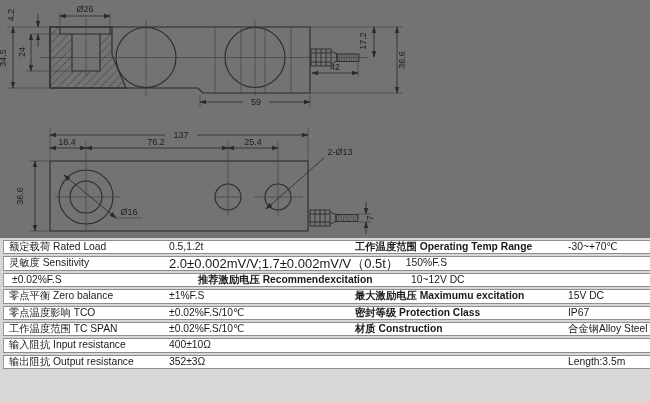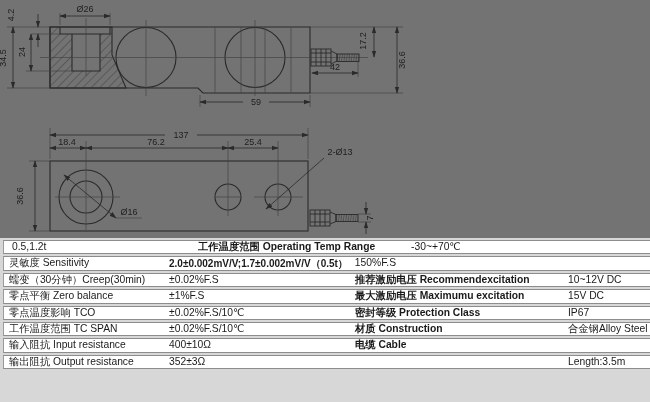--- a/index.html
+++ b/index.html
@@ -8,21 +8,21 @@
   .drawing{position:absolute;left:0;top:0;}
   svg text{font-family:"Liberation Sans","DejaVu Sans",sans-serif;font-size:9px;fill:#1e1e1e;}
   .spec-table{position:absolute;left:0;top:238px;width:650px;height:164px;background:#d7d7d7;
               box-sizing:border-box;padding-top:2px;display:flex;flex-direction:column;gap:2px;}
   .row{background:#fff;border-top:1px solid #8d8d8d;border-bottom:1px solid #8d8d8d;
        border-left:1px solid #9a9a9a;margin-left:3px;height:12.4px;
        display:flex;align-items:center;font-size:10.3px;color:#1a1a1a;}
   .c{white-space:nowrap;overflow:visible;line-height:1;}
   .c1{width:152px;padding-left:5px;flex-shrink:0;}
   .c2{width:190px;padding-left:8px;flex-shrink:0;box-sizing:border-box;}
-  .c2.long{width:auto;font-size:10px;padding-right:5px;font-weight:bold;}
+  .c2.long{width:auto;font-size:13px;padding-right:5px;}
   .c3{width:215px;padding-left:4px;flex-shrink:0;box-sizing:border-box;font-weight:bold;}
   .c4{flex:1;padding-left:2px;}
 </style>
 </head>
 <body>
 
 <div class="page">
 
   <svg class="drawing" width="650" height="238" viewBox="0 0 650 238">
     <defs>
@@ -162,31 +162,31 @@
         <text x="23" y="196" text-anchor="middle" transform="rotate(-90 23 196)">36.6</text>
         <text x="129" y="215" text-anchor="middle">Ø16</text>
         <text x="340" y="155" text-anchor="middle" font-size="8.5">2-Ø13</text>
         <text x="373" y="218" text-anchor="middle" font-size="8" transform="rotate(-90 373 218)">7</text>
       </g>
     </g>
   </svg>
 
   <div class="spec-table">
       <div class="row">
+      <div class="c c1">额定载荷 Rated Load</div>
       <div class="c c2">0.5,1.2t</div>
       <div class="c c3">工作温度范围 Operating Temp Range</div>
       <div class="c c4">-30~+70℃</div>
     </div>
       <div class="row">
       <div class="c c1">灵敏度 Sensitivity</div>
       <div class="c c2 long">2.0±0.002mV/V;1.7±0.002mV/V（0.5t）</div>
       <div class="c c4">150%F.S</div>
     </div>
       <div class="row">
-      <div class="c c1">蠕变（30分钟）Creep(30min)</div>
       <div class="c c2">±0.02%F.S</div>
       <div class="c c3">推荐激励电压 Recommendexcitation</div>
       <div class="c c4">10~12V DC</div>
     </div>
       <div class="row">
       <div class="c c1">零点平衡 Zero balance</div>
       <div class="c c2">±1%F.S</div>
       <div class="c c3">最大激励电压 Maximumu excitation</div>
       <div class="c c4">15V DC</div>
     </div>
@@ -198,21 +198,20 @@
     </div>
       <div class="row">
       <div class="c c1">工作温度范围 TC SPAN</div>
       <div class="c c2">±0.02%F.S/10℃</div>
       <div class="c c3">材质 Construction</div>
       <div class="c c4">合金钢Alloy Steel</div>
     </div>
       <div class="row">
       <div class="c c1">输入阻抗 Input resistance</div>
       <div class="c c2">400±10Ω</div>
-      <div class="c c3">电缆 Cable</div>
       <div class="c c4"></div>
     </div>
       <div class="row">
       <div class="c c1">输出阻抗 Output resistance</div>
       <div class="c c2">352±3Ω</div>
       <div class="c c3"></div>
       <div class="c c4">Length:3.5m</div>
     </div>
     </div>
 

